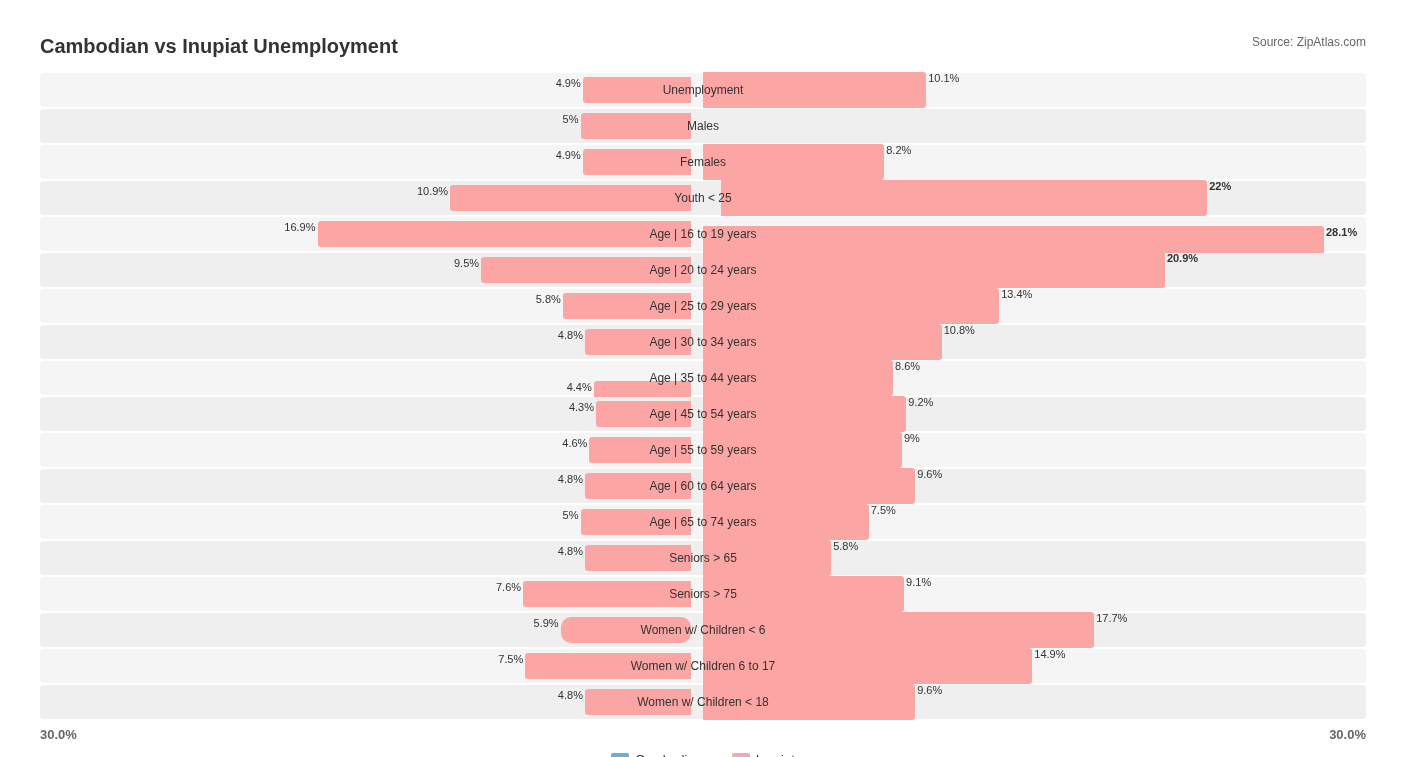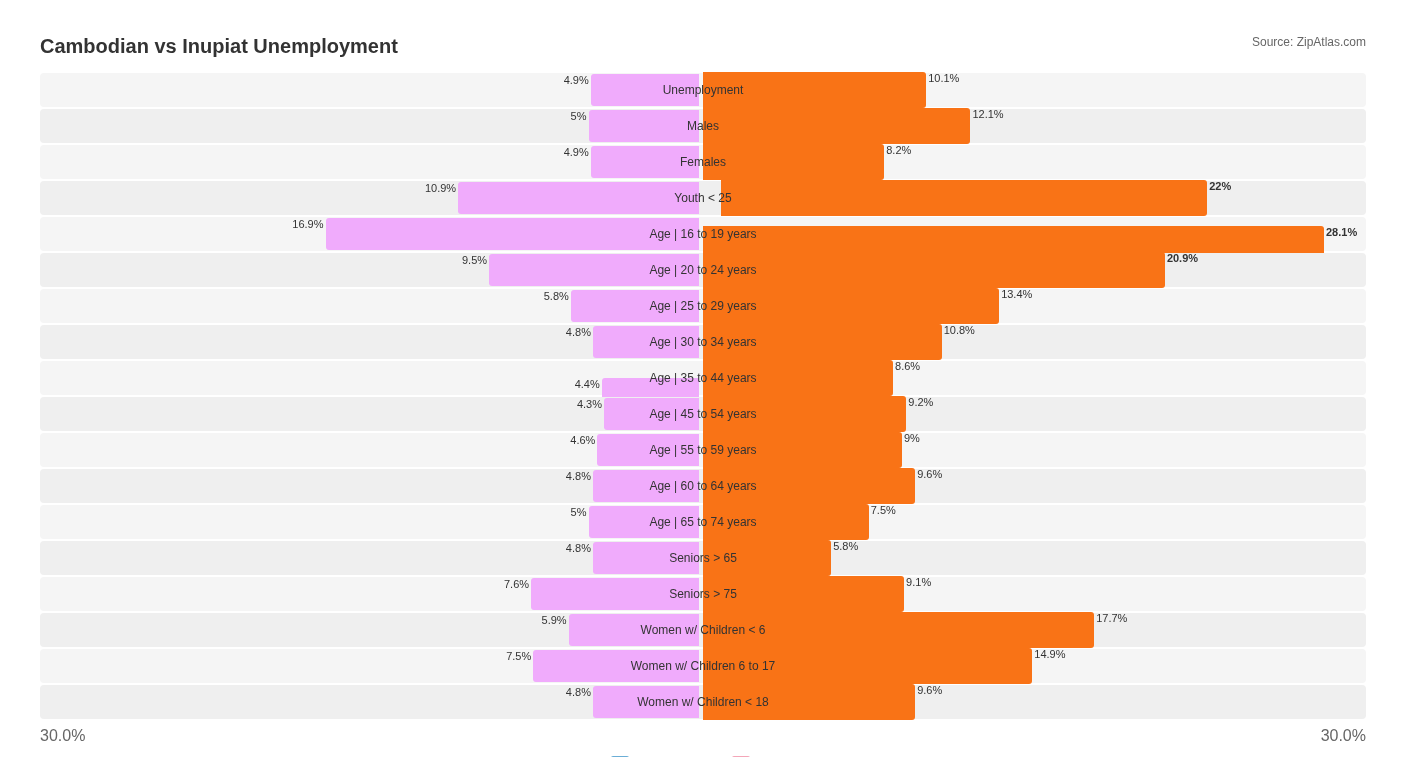--- a/index.html
+++ b/index.html
@@ -72,29 +72,29 @@
       left: 50%;
       transform: translateX(-50%);
       font-size: 12px;
       color: #333;
       white-space: nowrap;
       z-index: 10;
       background: transparent;
       text-align: center;
     }
     .left-bar {
-      height: 32px;
-      background: #f0abfc;
+      height: 26px;
+      background: #fca5a5;
       border-radius: 3px 0 0 3px;
       position: absolute;
-      right: 4px;
+      right: 12px;
     }
     .right-bar {
       height: 36px;
-      background: #f97316;
+      background: #fca5a5;
       border-radius: 0 3px 3px 0;
       position: absolute;
       left: 0;
       text-align: center;
     }
     .left-value {
       position: absolute;
       font-size: 11px;
       color: #333;
       white-space: nowrap;
@@ -107,22 +107,23 @@
       white-space: nowrap;
       left: calc(100% + 2px);
     }
     .axis-labels {
       display: flex;
       justify-content: space-between;
       margin-top: 8px;
       padding: 0 0;
     }
     .axis-label {
-      font-size: 16px;
+      font-size: 13px;
       color: #666;
+      font-weight: bold;
     }
     .legend {
       display: flex;
       justify-content: center;
       gap: 30px;
       margin-top: 10px;
     }
     .legend-item {
       display: flex;
       align-items: center;
@@ -159,25 +160,20 @@
           </div>
         </div>
         <div class="label-center">Unemployment</div>
       </div>
       <div class="bar-row">
         <div class="left-section">
           <div class="left-bar" style="width: 16.6667%;">
             <span class="left-value">5%</span>
           </div>
         </div>
-        <div class="right-section">
-          <div class="right-bar" style="width: 40.3333%;">
-            <span class="right-value">12.1%</span>
-          </div>
-        </div>
         <div class="label-center">Males</div>
       </div>
       <div class="bar-row">
         <div class="left-section">
           <div class="left-bar" style="width: 16.3333%;">
             <span class="left-value">4.9%</span>
           </div>
         </div>
         <div class="right-section">
           <div class="right-bar" style="width: 27.3333%;">
@@ -337,21 +333,21 @@
         </div>
         <div class="right-section">
           <div class="right-bar" style="width: 30.3333%;">
             <span class="right-value">9.1%</span>
           </div>
         </div>
         <div class="label-center">Seniors &gt; 75</div>
       </div>
       <div class="bar-row">
         <div class="left-section">
-          <div class="left-bar" style="width: 19.6667%;">
+          <div class="left-bar" style="width: 19.6667%; border-radius: 10px;">
             <span class="left-value">5.9%</span>
           </div>
         </div>
         <div class="right-section">
           <div class="right-bar" style="width: 59%;">
             <span class="right-value">17.7%</span>
           </div>
         </div>
         <div class="label-center">Women w/ Children &lt; 6</div>
       </div>

